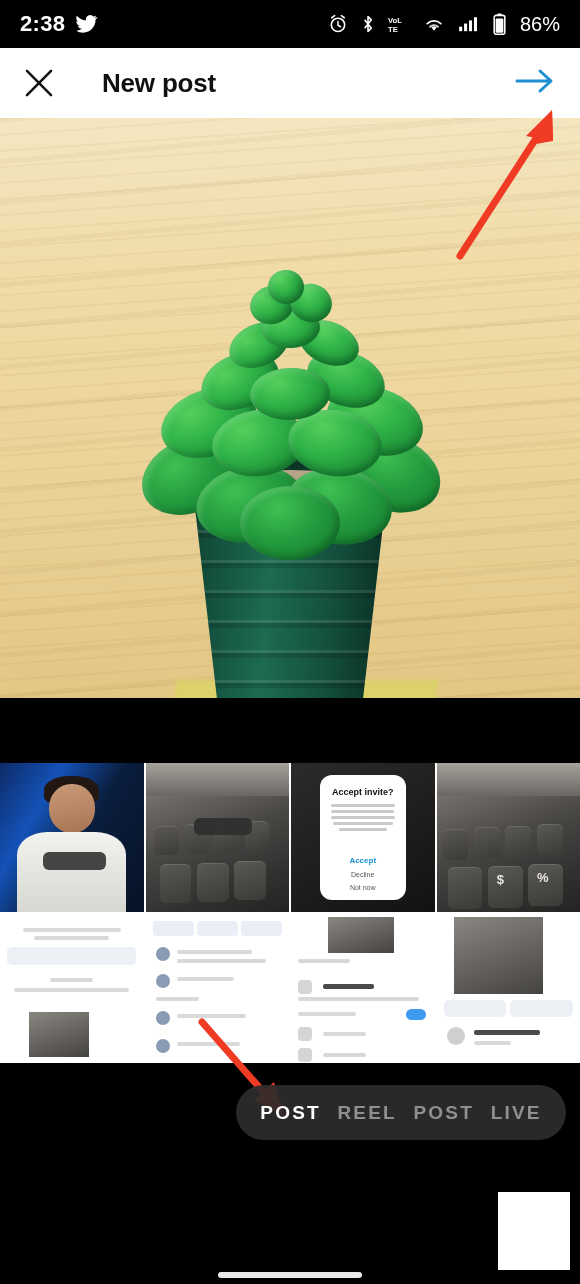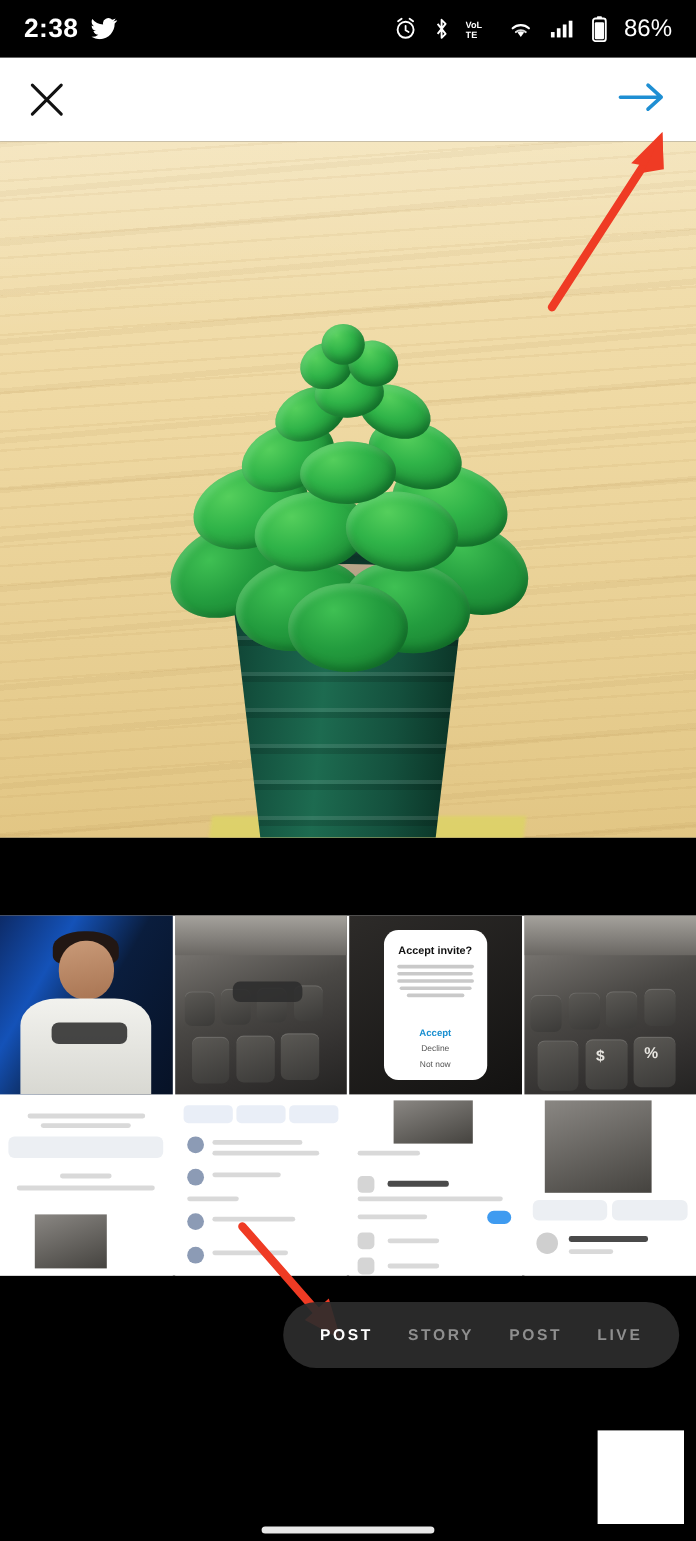--- a/index.html
+++ b/index.html
@@ -163,21 +163,21 @@
   .ss .toggle{ position:absolute; width:20px; height:11px; border-radius:6px; background:#3f9bf0; }
   .ss .btnpair{ position:absolute; left:5%; width:90%; height:11%; display:flex; gap:4px; }
   .ss .btnpair div{ flex:1; background:#eceff3; border-radius:5px; }
 
   
   .modebar{
     position:absolute; left:236px; top:1085px; width:330px; height:55px;
     background:rgba(45,45,45,.92); border-radius:28px;
     display:flex; align-items:center; justify-content:space-around; padding:0 16px;
   }
-  .mode{ font-size:13px; font-weight:700; letter-spacing:2.2px; color:#8f8f8f; }
+  .mode{ font-size:19px; font-weight:700; letter-spacing:2.2px; color:#8f8f8f; }
   .mode.active{ color:#fff; }
 
   
   .navarea{ position:absolute; left:0; top:1160px; width:580px; height:124px; background:#000; }
   .gesture-pill{
     position:absolute; left:50%; transform:translateX(-50%); top:1272px;
     width:144px; height:6px; border-radius:3px; background:#e8e8e8;
   }
   .white-block{ position:absolute; left:498px; top:1192px; width:72px; height:78px; background:#fff; }
 </style>
@@ -223,20 +223,21 @@
         <rect x="2.8" y="6" width="8.4" height="15.6" rx="1.2" fill="#fff"></rect>
       </svg>
       <span class="sb-batt-text">86%</span>
     </div>
   </div>
 
   <div class="header">
     <svg width="34" height="34" viewBox="0 0 24 24">
       <path d="M3.5 3.5 20.5 20.5M20.5 3.5 3.5 20.5" stroke="#121212" stroke-width="1.8" stroke-linecap="round"></path>
     </svg>
+    <span class="hdr-title">New post</span>
     <div class="hdr-spacer"></div>
     <div class="hdr-next">
       <svg width="42" height="30" viewBox="0 0 42 30">
         <path d="M3 15h33M26 5l11 10-11 10" stroke="#1f8fd3" stroke-width="3" fill="none" stroke-linecap="round" stroke-linejoin="round"></path>
       </svg>
     </div>
   </div>
 
   <div class="preview">
     <div class="wood"></div>
@@ -384,21 +385,21 @@
 
   </div>
 
   <svg class="arrow-svg" style="left:186px;top:1016px;" width="120" height="110" viewBox="0 0 120 110">
     <path d="M16 6 L86 86" stroke="#ef3b24" stroke-width="7" stroke-linecap="round"></path>
     <path d="M98 100 L68 84 L88 66 Z" fill="#ef3b24"></path>
   </svg>
 
   <div class="modebar">
     <span class="mode active">POST</span>
-    <span class="mode">STORY</span>
+    <span class="mode">REEL</span>
     <span class="mode">POST</span>
     <span class="mode">LIVE</span>
   </div>
 
   <div class="navarea"></div>
   <div class="white-block"></div>
   <div class="gesture-pill"></div>
 
 </div>
 

